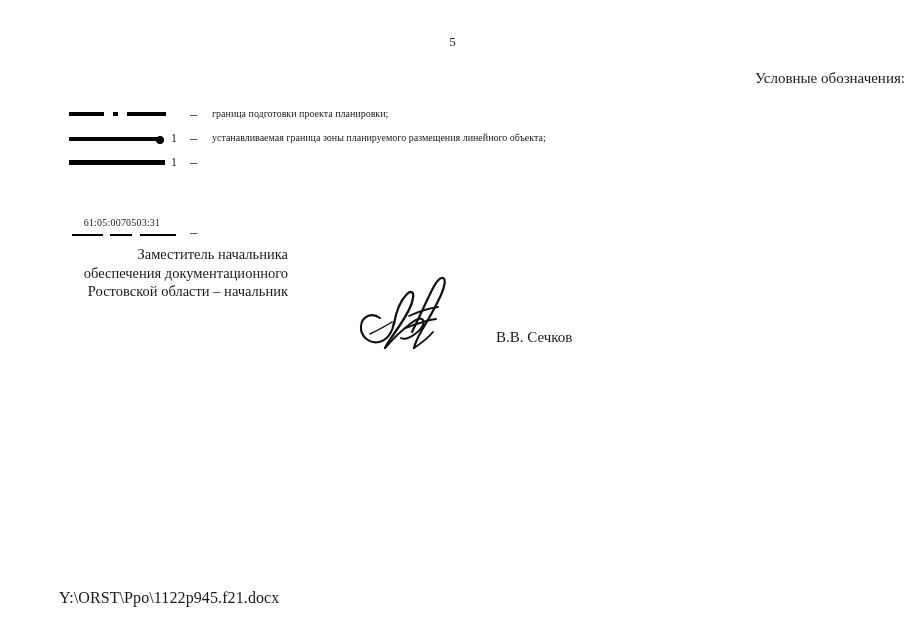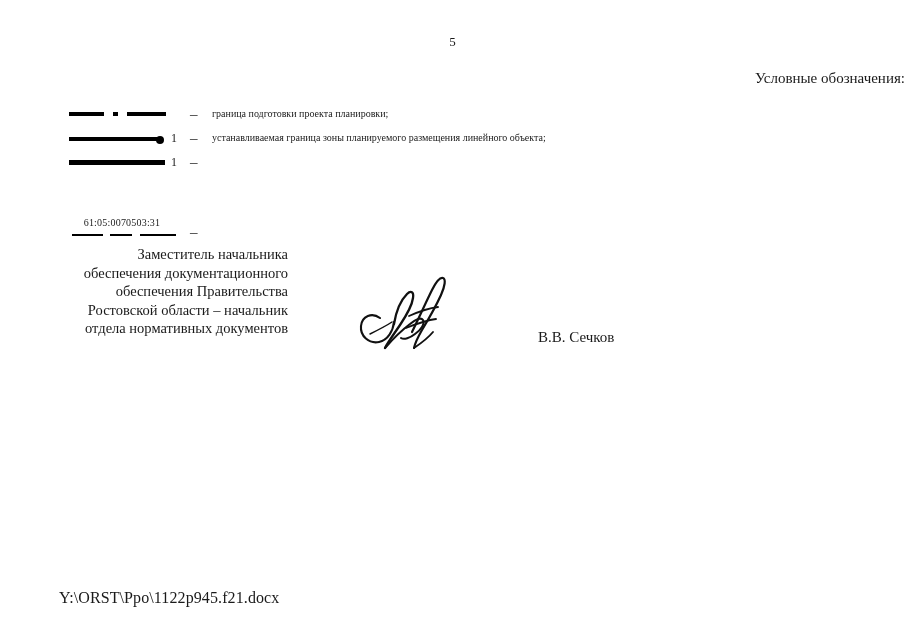--- a/index.html
+++ b/index.html
@@ -197,21 +197,21 @@
     top: 272px;
     left: 352px;
     width: 110px;
     height: 88px;
   }
   .signature-mark svg { display: block; }
 
   .signer-name {
     position: absolute;
     top: 327px;
-    left: 538px;
+    left: 496px;
     font-size: 15px;
     line-height: 20px;
     white-space: nowrap;
     font-family: Liberation Serif, serif;
   }
 
   
   .footer-path {
     position: absolute;
     top: 591px;
@@ -279,23 +279,21 @@
       </div>
       <div class="legend-marker-cell"></div>
       <div class="legend-dash-cell">–</div>
     </div>
 
   </div>
 
   <div class="sign-block">
     <div class="line">Заместитель начальника</div>
     <div class="line">обеспечения документационного</div>
-    <div class="line">обеспечения Правительства</div>
     <div class="line">Ростовской области – начальник</div>
-    <div class="line">отдела нормативных документов</div>
   </div>
 
   <div class="signature-mark">
     <svg width="110" height="88" viewBox="0 0 110 88" fill="none" xmlns="http://www.w3.org/2000/svg">
       <g stroke="#111111" stroke-linecap="round" stroke-linejoin="round" fill="none">
         <path d="M28 46 C20 40, 10 44, 9 54 C8 64, 17 72, 27 70 C36 68, 41 59, 42 50" stroke-width="2.1"></path>
         <path d="M42 52 C44 40, 49 28, 55 22 C59 18, 62 20, 61 26 C60 34, 54 44, 48 53 C42 62, 36 70, 33 76" stroke-width="2.3"></path>
         <path d="M33 76 C40 68, 50 58, 58 52 C64 47, 69 45, 71 48 C73 52, 69 58, 63 62 C58 66, 52 68, 49 66" stroke-width="2.1"></path>
         <path d="M60 60 C66 48, 74 30, 80 18 C84 10, 88 5, 91 6 C94 7, 93 14, 89 23 C84 34, 76 48, 70 58 C66 65, 63 71, 62 76" stroke-width="2.2"></path>
         <path d="M57 44 C66 40, 78 36, 86 35" stroke-width="1.8"></path>

